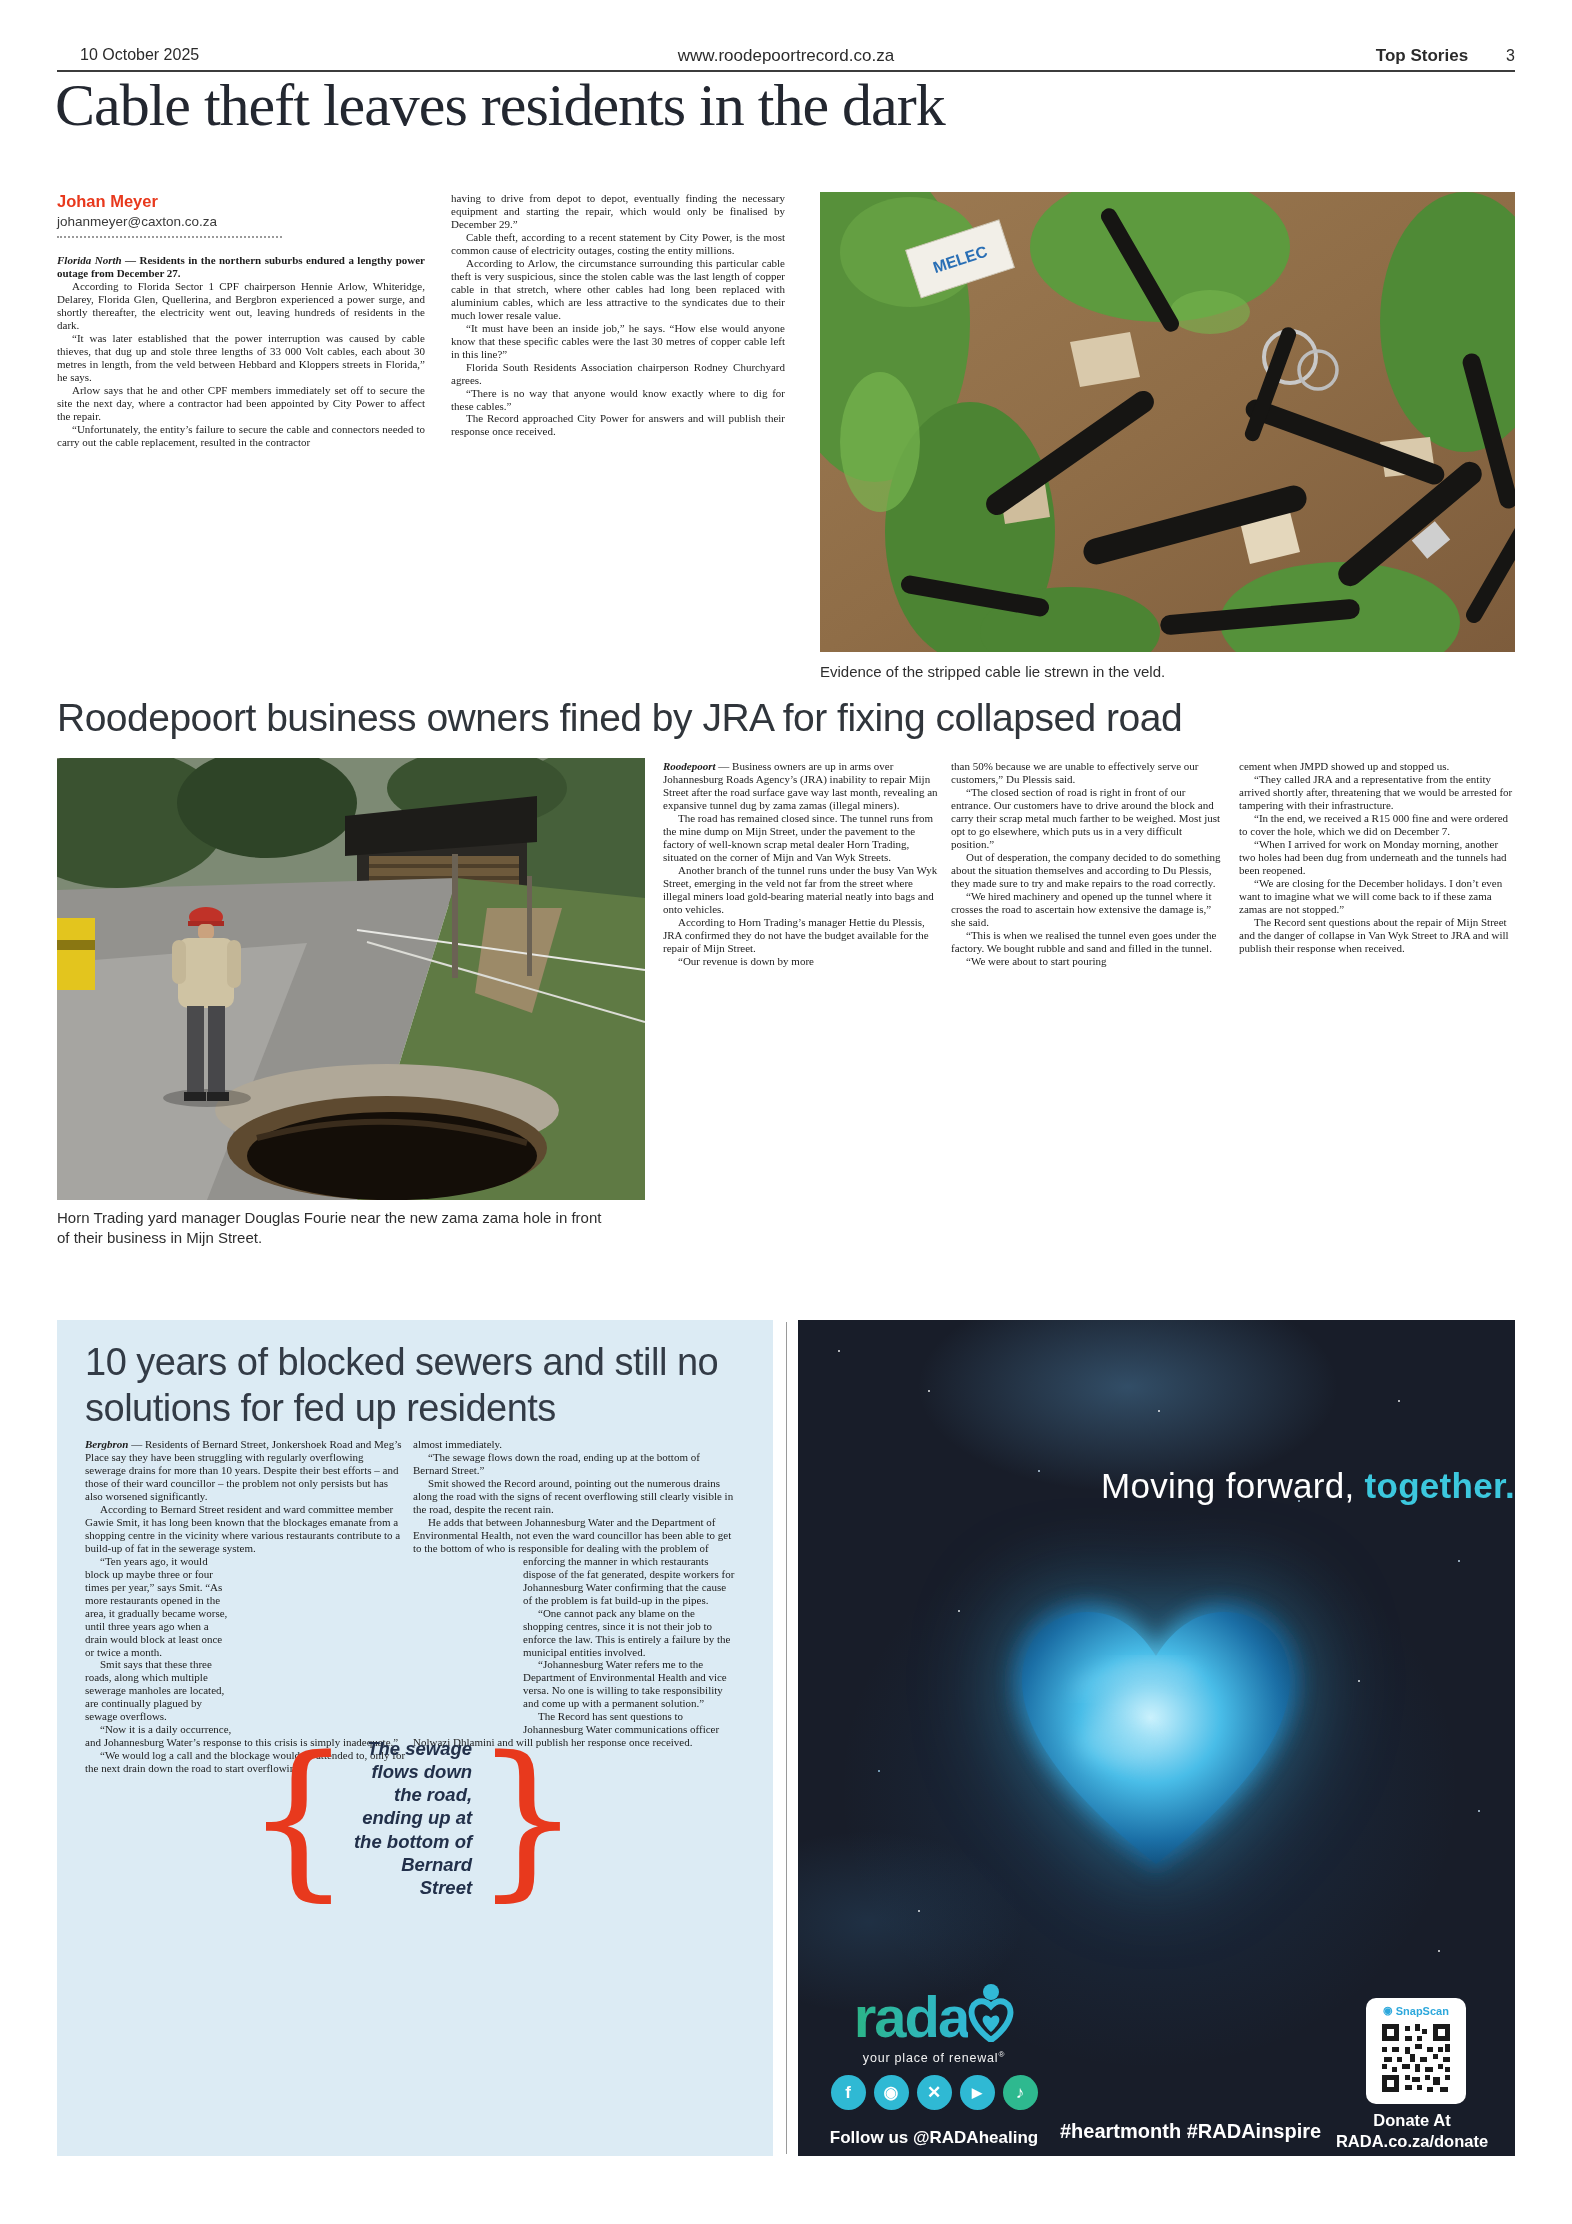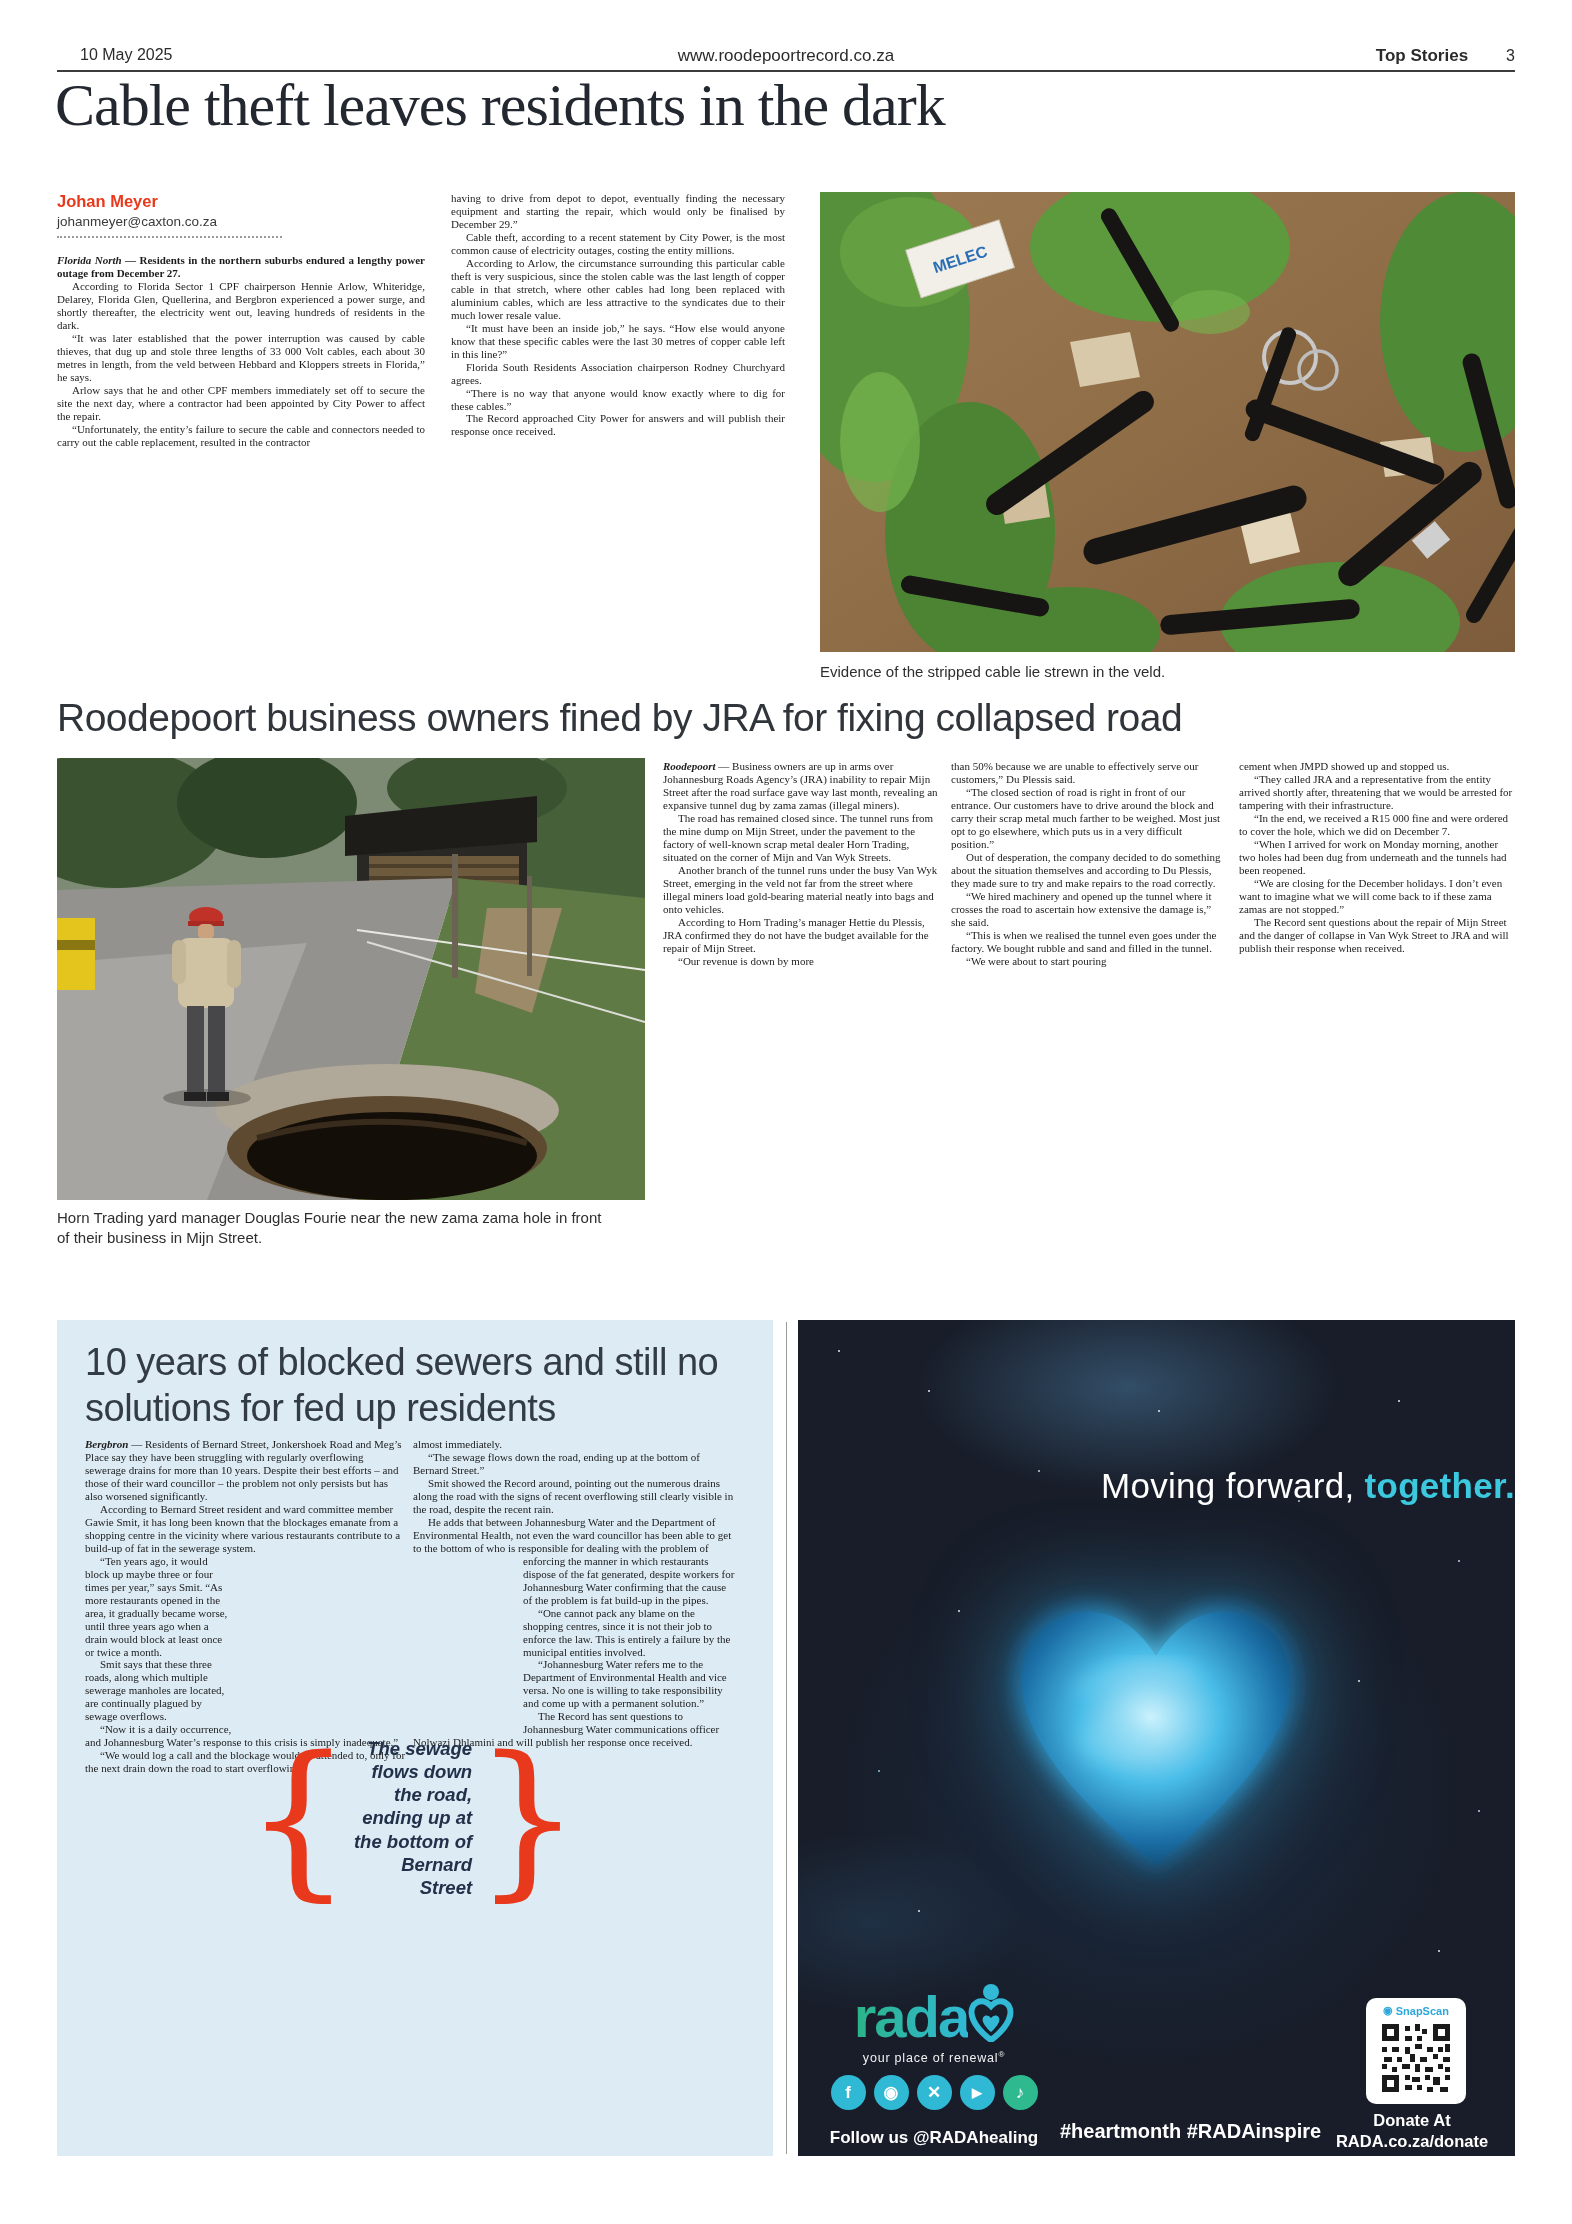--- a/index.html
+++ b/index.html
@@ -78,21 +78,21 @@
   .snap-card{left:568px;top:678px;width:92px;background:#fff;border-radius:10px;padding:6px 4px 5px;
       text-align:center}
   .snap-hd{color:#2da8dc;font-size:11px;font-weight:bold;display:flex;justify-content:center;
       align-items:center;gap:3px}
   .snap-dot{font-size:11px}
   .donate{left:528px;top:790px;width:172px;text-align:center;font-size:16.5px;font-weight:bold;line-height:1.25}
 </style>
 </head>
 <body>
 
-<div class="abs hdr" style="left:80px;top:46px">10 May 2025</div>
+<div class="abs hdr" style="left:80px;top:46px">10 October 2025</div>
 <div class="abs hdr" style="left:0;right:0;top:46px;text-align:center;font-size:17px">www.roodepoortrecord.co.za</div>
 <div class="abs hdr hdr-right">
   <span class="hdr-section">Top Stories</span>
   <span>3</span>
 </div>
 <div class="abs hdr-rule"></div>
 
 <div class="abs h1">Cable theft leaves residents in the dark</div>
 
 <div class="abs a1-cols bodytxt just">

